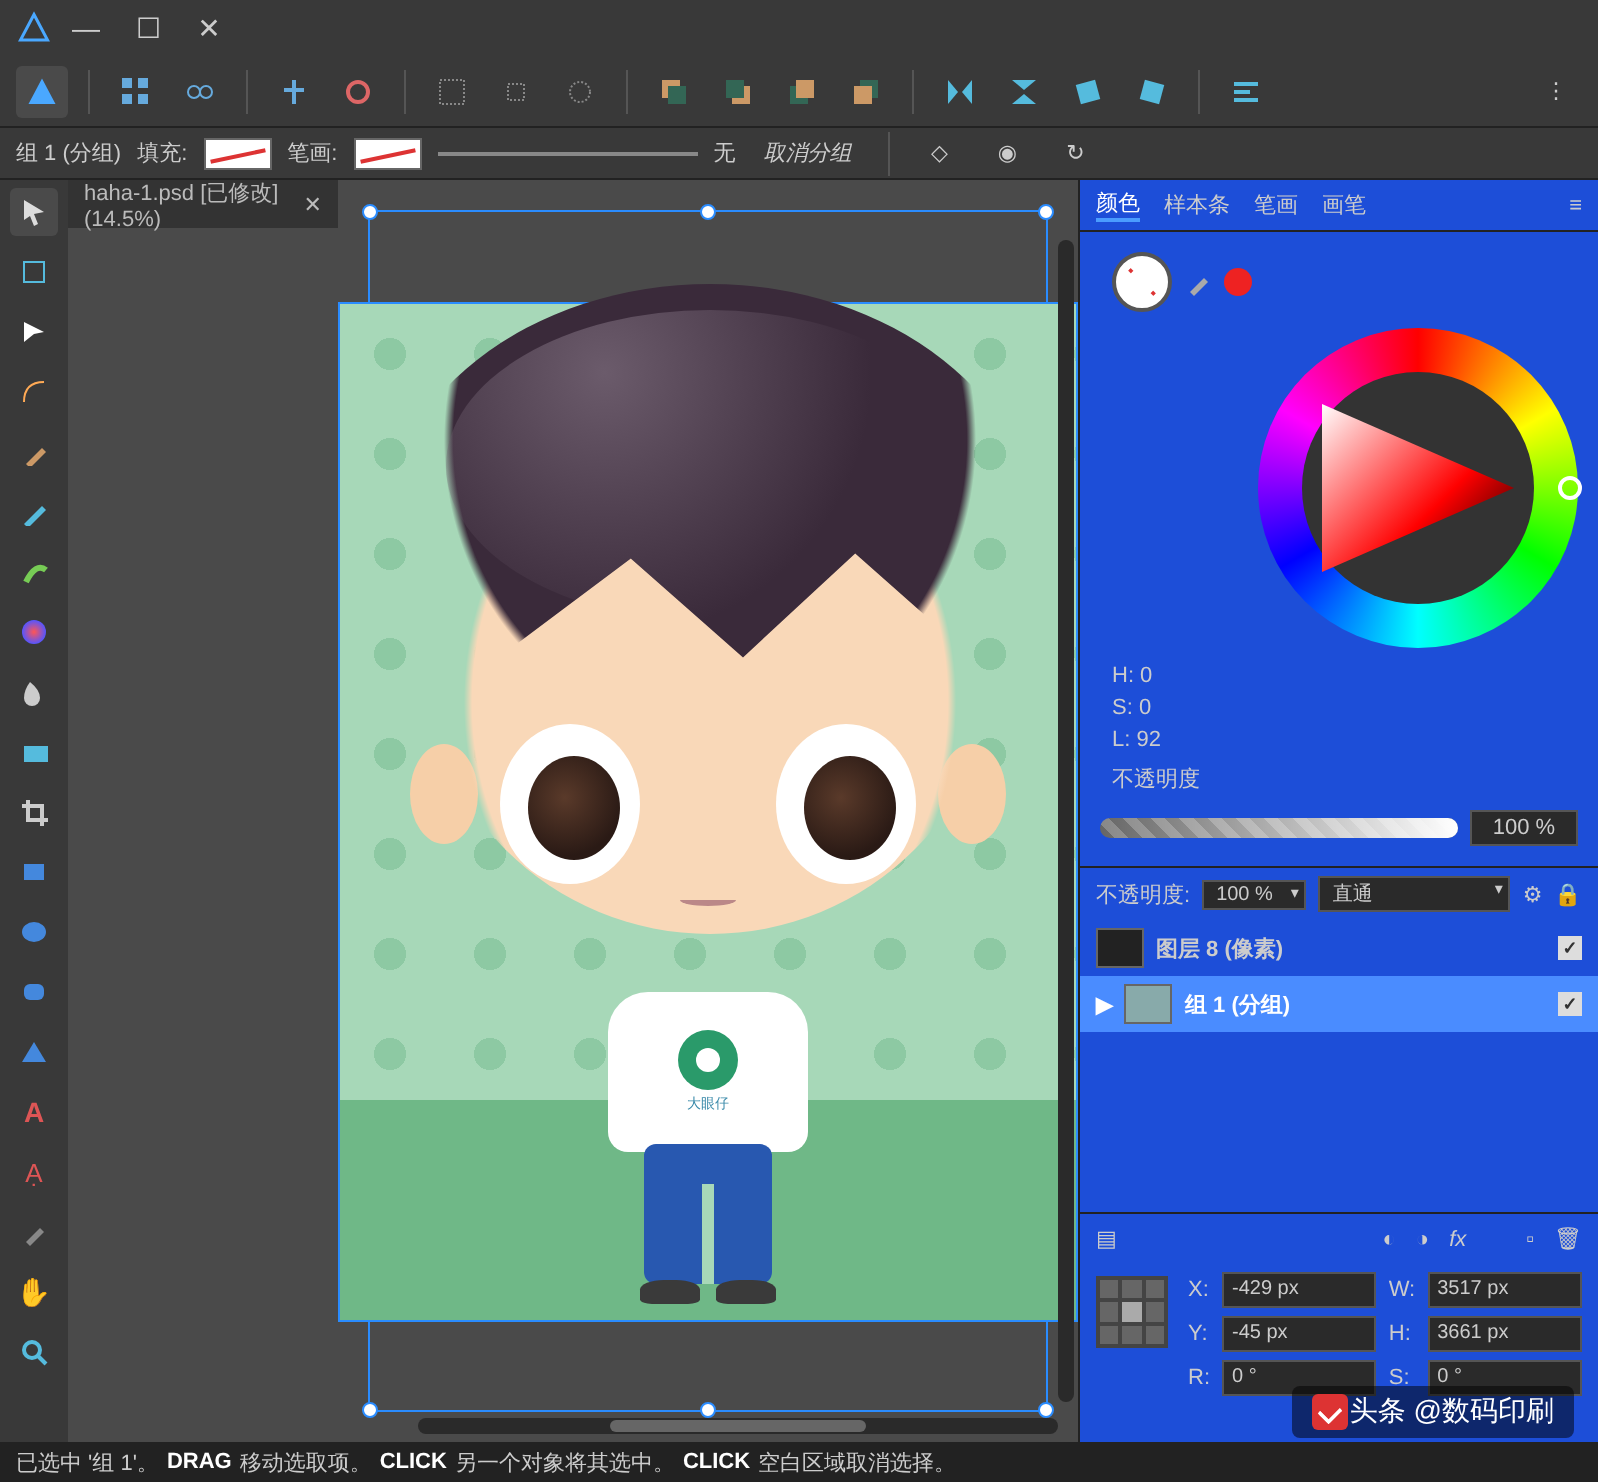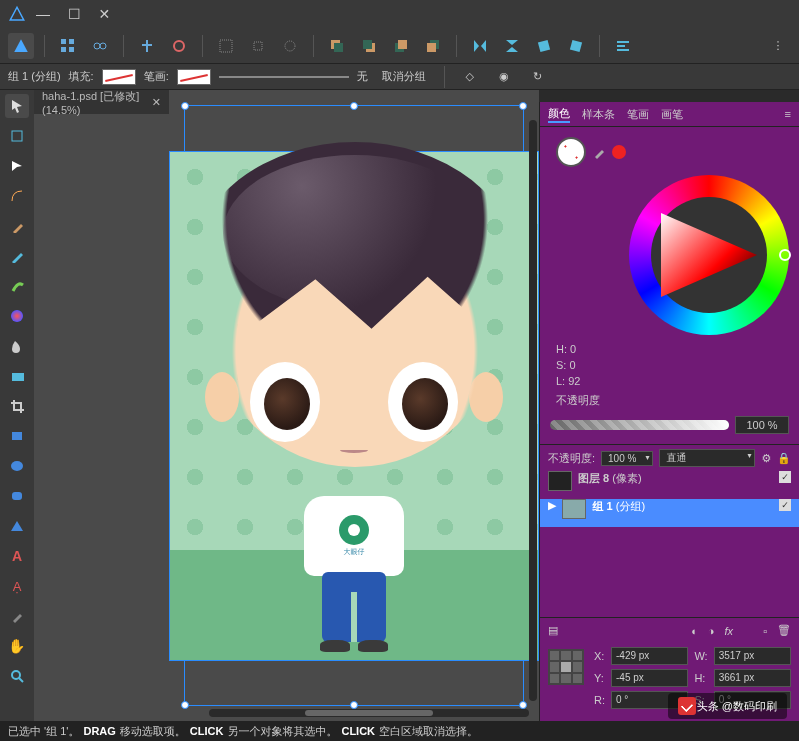--- a/index.html
+++ b/index.html
@@ -10,21 +10,21 @@
 .menu-item { cursor: pointer; color: #ddd; }
 .win-controls { display: flex; gap: 18px; font-size: 14px; }
 .toolbar { height: 36px; background: #393939; border-bottom: 1px solid #222; display: flex; align-items: center; padding: 0 8px; gap: 6px; }
 .tool-btn { width: 26px; height: 26px; display: flex; align-items: center; justify-content: center; border-radius: 3px; }
 .tool-btn.active { background: #4a4a4a; }
 .sep { width: 1px; height: 22px; background: #555; margin: 0 4px; }
 .context-bar { height: 26px; background: #393939; border-bottom: 1px solid #222; display: flex; align-items: center; padding: 0 8px; gap: 8px; font-size: 11px; }
 .swatch { width: 34px; height: 16px; background: #fff; border: 1px solid #666; position: relative; }
 .swatch::after { content: ""; position: absolute; left: 2px; right: 2px; top: 50%; height: 2px; background: #d33; transform: rotate(-12deg); }
 .stroke-line { width: 130px; height: 2px; background: #888; }
-.btn-flat { color: #ccc; padding: 2px 6px; }
+.btn-flat { color: #ccc; padding: 2px 6px; font-style: italic; }
 .main { display: flex; height: calc(100% - 110px); }
 .tools-left { width: 34px; background: #393939; display: flex; flex-direction: column; align-items: center; padding-top: 4px; gap: 6px; }
 .ltool { width: 24px; height: 24px; display: flex; align-items: center; justify-content: center; cursor: pointer; }
 .ltool.sel { background: #4a4a4a; border-radius: 3px; }
 .canvas-area { flex: 1; background: #4a4a4a; position: relative; display: flex; flex-direction: row; }
 .tab-bar { height: 24px; background: #333; display: flex; align-items: center; padding: 0 8px; color: #bbb; font-size: 11px; }
 .tab-close { margin-left: auto; }
 .canvas-inner { flex: 1; position: relative; display: flex; align-items: center; justify-content: center; }
 .artboard { width: 370px; height: 510px; background: #a7d8b8; position: relative; border: 1px solid #2a8cff; }
 .polka { position: absolute; inset: 0; background-image: radial-gradient(circle, #8dc9a3 8px, transparent 8px); background-size: 50px 50px; }
@@ -42,53 +42,53 @@
 .tshirt { width: 100px; height: 80px; background: #fff; margin: 0 auto; border-radius: 20px 20px 10px 10px; display: flex; align-items: center; justify-content: center; flex-direction: column; }
 .logo-c { width: 30px; height: 30px; border-radius: 50%; background: #2a9a6a; display: flex; align-items: center; justify-content: center; }
 .logo-c::after { content:""; width: 12px; height: 12px; border-radius: 50%; background: #fff; }
 .tshirt-text { font-size: 7px; color: #3a8aaa; margin-top: 2px; }
 .pants { width: 64px; height: 70px; background: #2858b0; margin: -4px auto 0; border-radius: 6px; position: relative; }
 .pants::after { content:""; position: absolute; left: 50%; top: 20px; bottom: 0; width: 6px; margin-left: -3px; background: #a7d8b8; }
 .shoe { position: absolute; bottom: -10px; width: 30px; height: 12px; background: #3a3a3a; border-radius: 40% 40% 20% 20%; }
 .shoe-l { left: -2px; } .shoe-r { right: -2px; }
 .sel-handle { position: absolute; width: 8px; height: 8px; border: 1px solid #2a8cff; background: #fff; border-radius: 50%; }
 .sel-box { position: absolute; left: 15px; top: 15px; right: 15px; bottom: 15px; border: 1px solid #2a8cff; }
-.right-panels { width: 260px; background: #701a75; display: flex; flex-direction: column; border-left: 1px solid #222; margin-top: 12px; }
+.right-panels { width: 260px; background: #1d4ed8; display: flex; flex-direction: column; border-left: 1px solid #222; }
 .panel-tabs { height: 26px; display: flex; align-items: center; padding: 0 8px; gap: 12px; font-size: 11px; border-bottom: 1px solid #222; }
 .panel-tabs .act { color: #fff; border-bottom: 2px solid #4a9cff; }
 .color-panel { padding: 10px; display: flex; flex-direction: column; align-items: flex-end; }
 .cp-top { display: flex; align-items: center; gap: 6px; align-self: flex-start; margin-left: 6px; }
 .sw1 { width: 30px; height: 30px; border-radius: 50%; background: #fff; border: 2px solid #555; position: relative; }
 .sw1::after { content:""; position: absolute; inset: 4px; border: 2px solid #d33; border-radius: 50%; transform: rotate(45deg); clip-path: polygon(0 45%, 100% 45%, 100% 55%, 0 55%); }
 .sw2 { width: 14px; height: 14px; border-radius: 50%; background: #e22; }
 .wheel { width: 160px; height: 160px; border-radius: 50%; background: conic-gradient(red,yellow,lime,cyan,blue,magenta,red); margin-top: 8px; display: flex; align-items: center; justify-content: center; position: relative; }
 .wheel::before { content:""; position: absolute; inset: 22px; border-radius: 50%; background: #333; }
 .tri { width: 96px; height: 84px; background: linear-gradient(135deg,#fff,#f00 60%,#000); clip-path: polygon(0 0, 100% 50%, 0 100%); z-index: 1; }
 .hue-handle { position: absolute; right: -2px; top: 50%; width: 12px; height: 12px; border: 2px solid #fff; border-radius: 50%; margin-top: -6px; z-index: 2; }
 .hsl-read { align-self: flex-start; margin-left: 6px; margin-top: 6px; line-height: 16px; }
 .opacity-row { display: flex; align-items: center; gap: 6px; width: 100%; margin-top: 8px; }
 .slider { flex: 1; height: 10px; background: repeating-linear-gradient(45deg,#666 0 5px,#888 5px 10px); border-radius: 5px; position: relative; }
 .slider::after { content:""; position: absolute; inset: 0; background: linear-gradient(90deg, transparent, #fff); border-radius: 5px; }
 .val-box { width: 54px; height: 18px; background: #2a2a2a; border: 1px solid #555; text-align: center; line-height: 16px; }
 .layers-panel { border-top: 1px solid #222; }
 .lp-row { display: flex; align-items: center; padding: 4px 8px; gap: 6px; }
-.layer-item { display: flex; align-items: flex-start; height: 28px; padding: 0 8px; gap: 6px; }
+.layer-item { display: flex; align-items: center; height: 28px; padding: 0 8px; gap: 6px; font-weight: bold; }
 .layer-item.sel { background: #4a8cff; color: #fff; }
 .layer-thumb { width: 24px; height: 20px; background: #8aa; border: 1px solid #666; }
 .layer-thumb.dark { background: #222; }
 .chk { width: 12px; height: 12px; background: #ddd; margin-left: auto; display: flex; align-items: center; justify-content: center; font-size: 9px; color: #333; }
 .transform-panel { border-top: 1px solid #222; padding-bottom: 8px; }
 .tf-icons { display: flex; padding: 6px 8px; gap: 10px; align-items: center; }
 .tf-grid { display: grid; grid-template-columns: 40px auto 1fr auto 1fr; gap: 4px 6px; padding: 4px 8px; align-items: center; }
 .tf-anchor { width: 36px; height: 36px; background: #444; grid-row: span 2; display: grid; grid-template-columns: repeat(3,1fr); grid-template-rows: repeat(3,1fr); gap: 2px; padding: 2px; }
 .tf-anchor span { background: #666; }
 .inp { height: 18px; background: #2a2a2a; border: 1px solid #555; padding: 0 4px; line-height: 16px; font-size: 10px; }
 .statusbar { position: absolute; left: 0; right: 0; bottom: 0; height: 20px; background: #222; display: flex; align-items: center; padding: 0 8px; font-size: 11px; gap: 4px; }
 .statusbar b { font-weight: bold; color: #fff; }
-.watermark { position: absolute; right: 12px; bottom: 22px; background: rgba(0,0,0,0.5); padding: 4px 10px; border-radius: 4px; display: flex; align-items: center; gap: 1px; font-size: 11px; color: #fff; }
+.watermark { position: absolute; right: 12px; bottom: 22px; background: rgba(0,0,0,0.5); padding: 4px 10px; border-radius: 4px; display: flex; align-items: flex-start; gap: 1px; font-size: 14px; color: #fff; }
 .wm-icon { width: 18px; height: 18px; background: #d33; border-radius: 3px; position: relative; }
 .wm-icon::after { content: ""; position: absolute; left: 4px; top: 5px; width: 8px; height: 6px; border-left: 2px solid #fff; border-bottom: 2px solid #fff; transform: rotate(-45deg); border-radius: 1px; }
 .scrollbar-h { position: absolute; left: 40px; right: 10px; bottom: 4px; height: 8px; background: #2a2a2a; border-radius: 4px; }
 .scrollbar-h::after { content:""; position: absolute; left: 30%; width: 40%; top: 1px; bottom: 1px; background: #666; border-radius: 3px; }
 .scrollbar-v { position: absolute; right: 2px; top: 30px; bottom: 20px; width: 8px; background: #2a2a2a; border-radius: 4px; }
 .dd { background: #2a2a2a; border: 1px solid #555; padding: 1px 16px 1px 6px; position: relative; font-size: 10px; }
 .dd::after { content: "▾"; position: absolute; right: 3px; top: 1px; font-size: 8px; }
 </style>
 </head>
 <body>

